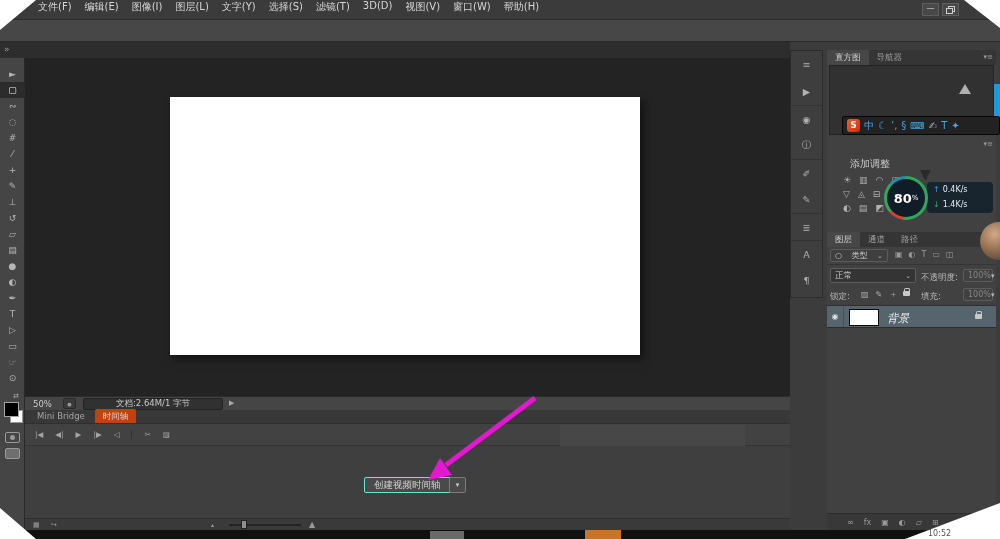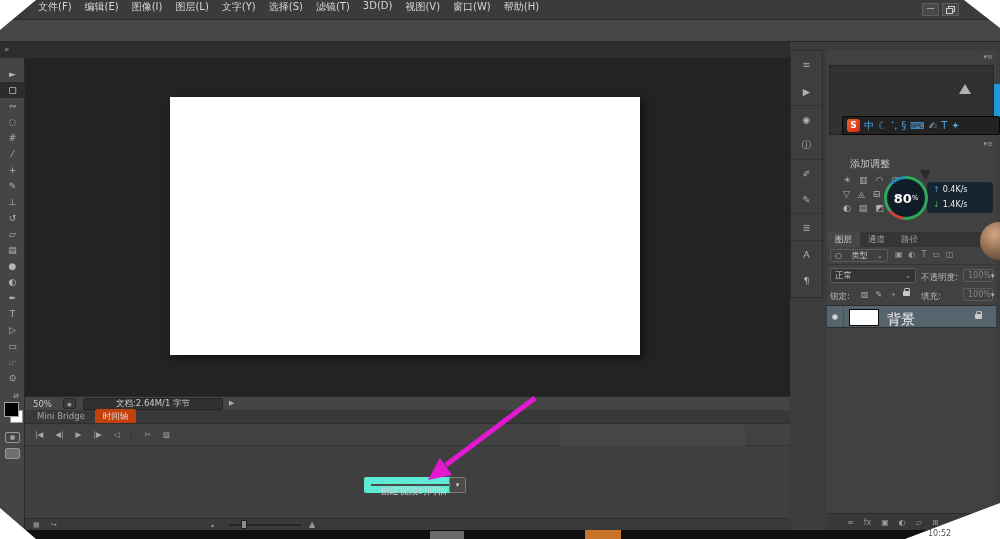--- a/index.html
+++ b/index.html
@@ -47,21 +47,21 @@
            display:flex;align-items:flex-end;padding-left:4px;gap:2px}
   .tl-tab{height:14px;line-height:14px;padding:0 8px;font-size:8.5px;color:#a5a5a5}
   .tl-tab.active{background:#c2410c;color:#dcdcdc;border-radius:2px 2px 0 0}
   .tl-controls{position:absolute;left:0;top:14px;width:765px;height:22px;background:#424242;
                border-bottom:1px solid #343434;display:flex;align-items:center;gap:12px;padding-left:10px;
                font-size:7.5px;color:#a5a5a5}
   .tl-controls .sep-before{border-left:1px solid #323232;padding-left:12px}
   .tl-bottom{position:absolute;left:0;top:108px;width:765px;height:12px;background:#3a3a3a;
              border-top:1px solid #2e2e2e;font-size:7px;color:#9a9a9a}
   .create-btn{position:absolute;left:339px;top:67px;height:16px;line-height:14px;padding:0 9px;background:#4a4a4a;
-              border:7px solid #5eead4;border-radius:2px;font-size:9.5px;color:#d2d2d2}
+              border:1px solid #5eead4;border-radius:2px;font-size:9.5px;color:#d2d2d2}
   .create-caret{position:absolute;left:424px;top:67px;width:17px;height:16px;background:#4a4a4a;
                 border:1px solid #7c7c7c;border-radius:2px;font-size:7px;color:#cfcfcf;text-align:center;line-height:14px}
   
   .dockbg{left:790px;top:42px;width:210px;height:488px;background:#3c3c3c}
   .dockstrip{left:790px;top:50px;width:33px;height:248px;background:#3e3e3e;border:1px solid #2b2b2b}
   .dockstrip>div{height:27px;display:flex;align-items:center;justify-content:center;font-size:9.5px;color:#b2b2b2}
   .dockstrip>div:nth-child(3),.dockstrip>div:nth-child(5),.dockstrip>div:nth-child(7),
   .dockstrip>div:nth-child(8){border-top:1px solid #333}
   .panel{position:absolute;background:#414141}
   .phead{position:absolute;left:0;top:0;right:0;height:15px;background:#353535;display:flex}
@@ -249,20 +249,25 @@
       <div>◉</div>
       <div>ⓘ</div>
       <div>✐</div>
       <div>✎</div>
       <div>≣</div>
       <div>A</div>
       <div>¶</div>
     </div>
 
   <div class="panel" style="left:827px;top:50px;width:169px;height:87px">
+    <div class="phead">
+
+    <div class="ptab active">直方图</div>
+        <div class="ptab">导航器</div>
+      </div>
     <span class="pmenu">▾≡</span>
     <div style="position:absolute;left:2px;top:15px;width:165px;height:70px;background:#313131;border:1px solid #242424">
       <div class="tri" style="position:absolute;right:22px;top:18px"></div>
     </div>
   </div>
   <div class="abs bluestrip"></div>
 
   <div class="abs ime">
 
   <span class="sogou">S</span>
@@ -367,21 +372,21 @@
     <span class="mini-lock" style="position:absolute;left:76px;top:59px"></span>
     <span style="position:absolute;left:94px;top:59px;font-size:8.5px;color:#b8b8b8">填充:</span>
     <div class="combo dis" style="left:136px;top:56px;width:30px;height:13px;background:transparent;font-size:8px">
       <span class="dis">100%</span>
       <span class="caret7">▾</span>
     </div>
 
     <div class="layerrow">
       <div style="position:absolute;left:0;top:0;width:17px;height:21px;border-right:1px solid #47525a;display:flex;align-items:center;justify-content:center;font-size:8px;color:#e0e0e0">◉</div>
       <div class="thumb"></div>
-      <span style="position:absolute;left:60px;top:5px;font-size:14px;color:#f0f0f0">背景</span>
+      <span style="position:absolute;left:60px;top:5px;font-style:italic;font-size:11px;color:#f0f0f0">背景</span>
       <span class="mini-lock" style="position:absolute;left:148px;top:8px"></span>
     </div>
 
     <div style="position:absolute;left:0;top:281px;width:169px;height:17px;background:#383838;border-top:1px solid #2c2c2c;display:flex;align-items:center;gap:10px;padding-left:20px">
 
     <span class="fbtn">∞</span>
         <span class="fbtn">fx</span>
         <span class="fbtn">▣</span>
         <span class="fbtn">◐</span>
         <span class="fbtn">▱</span>

